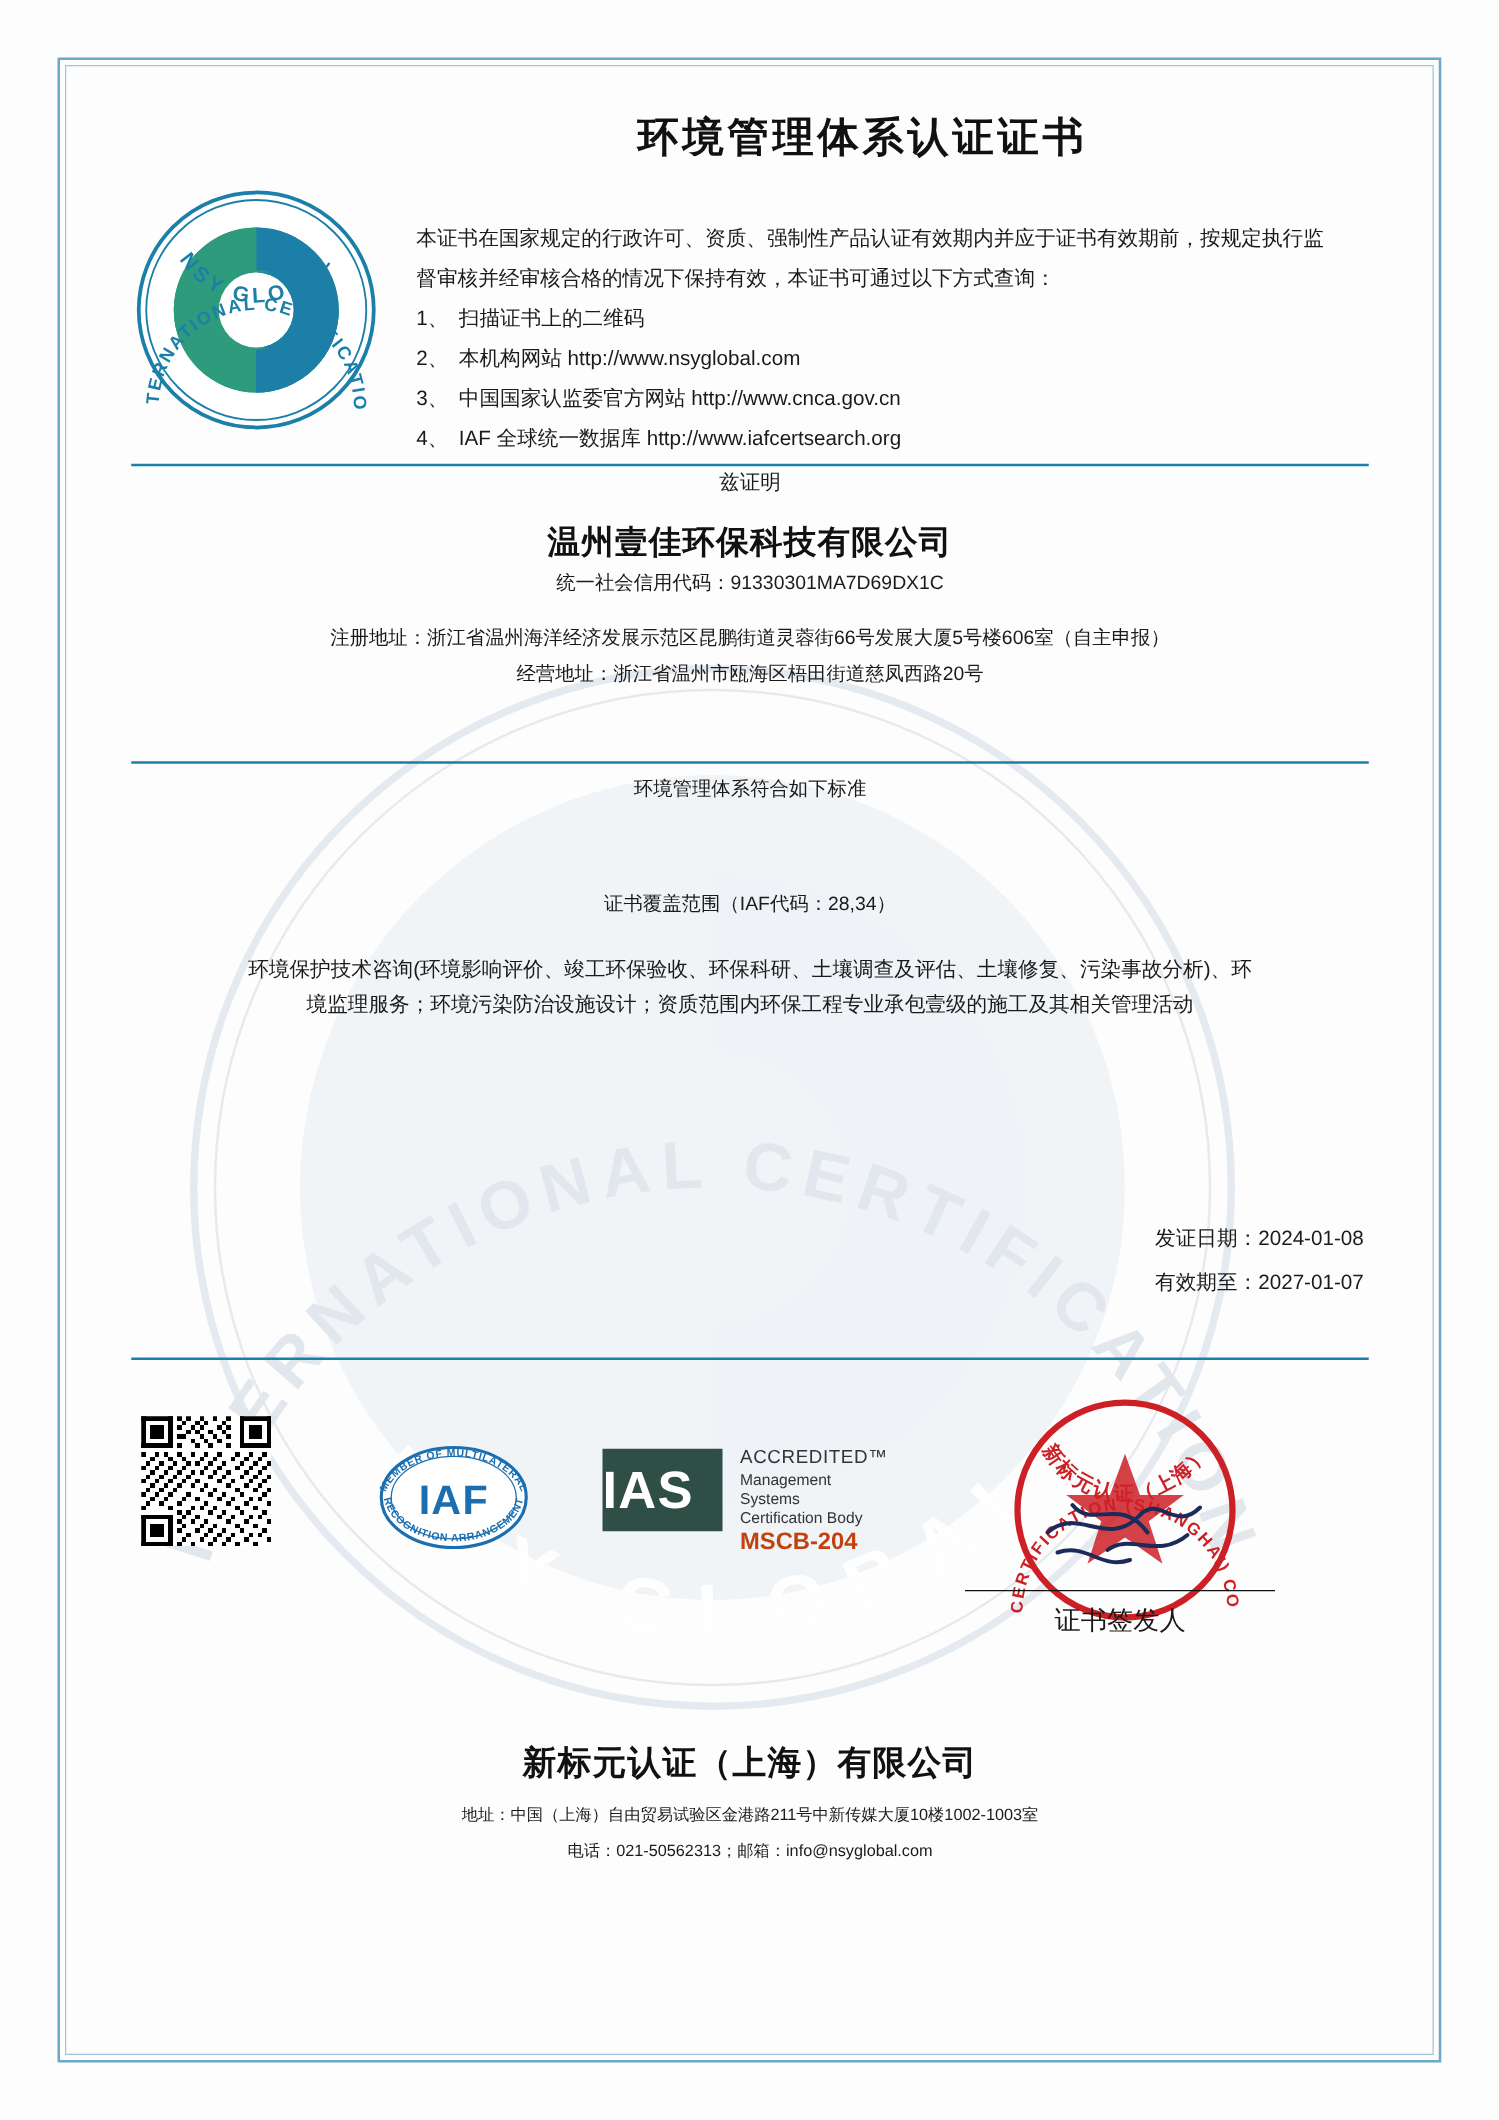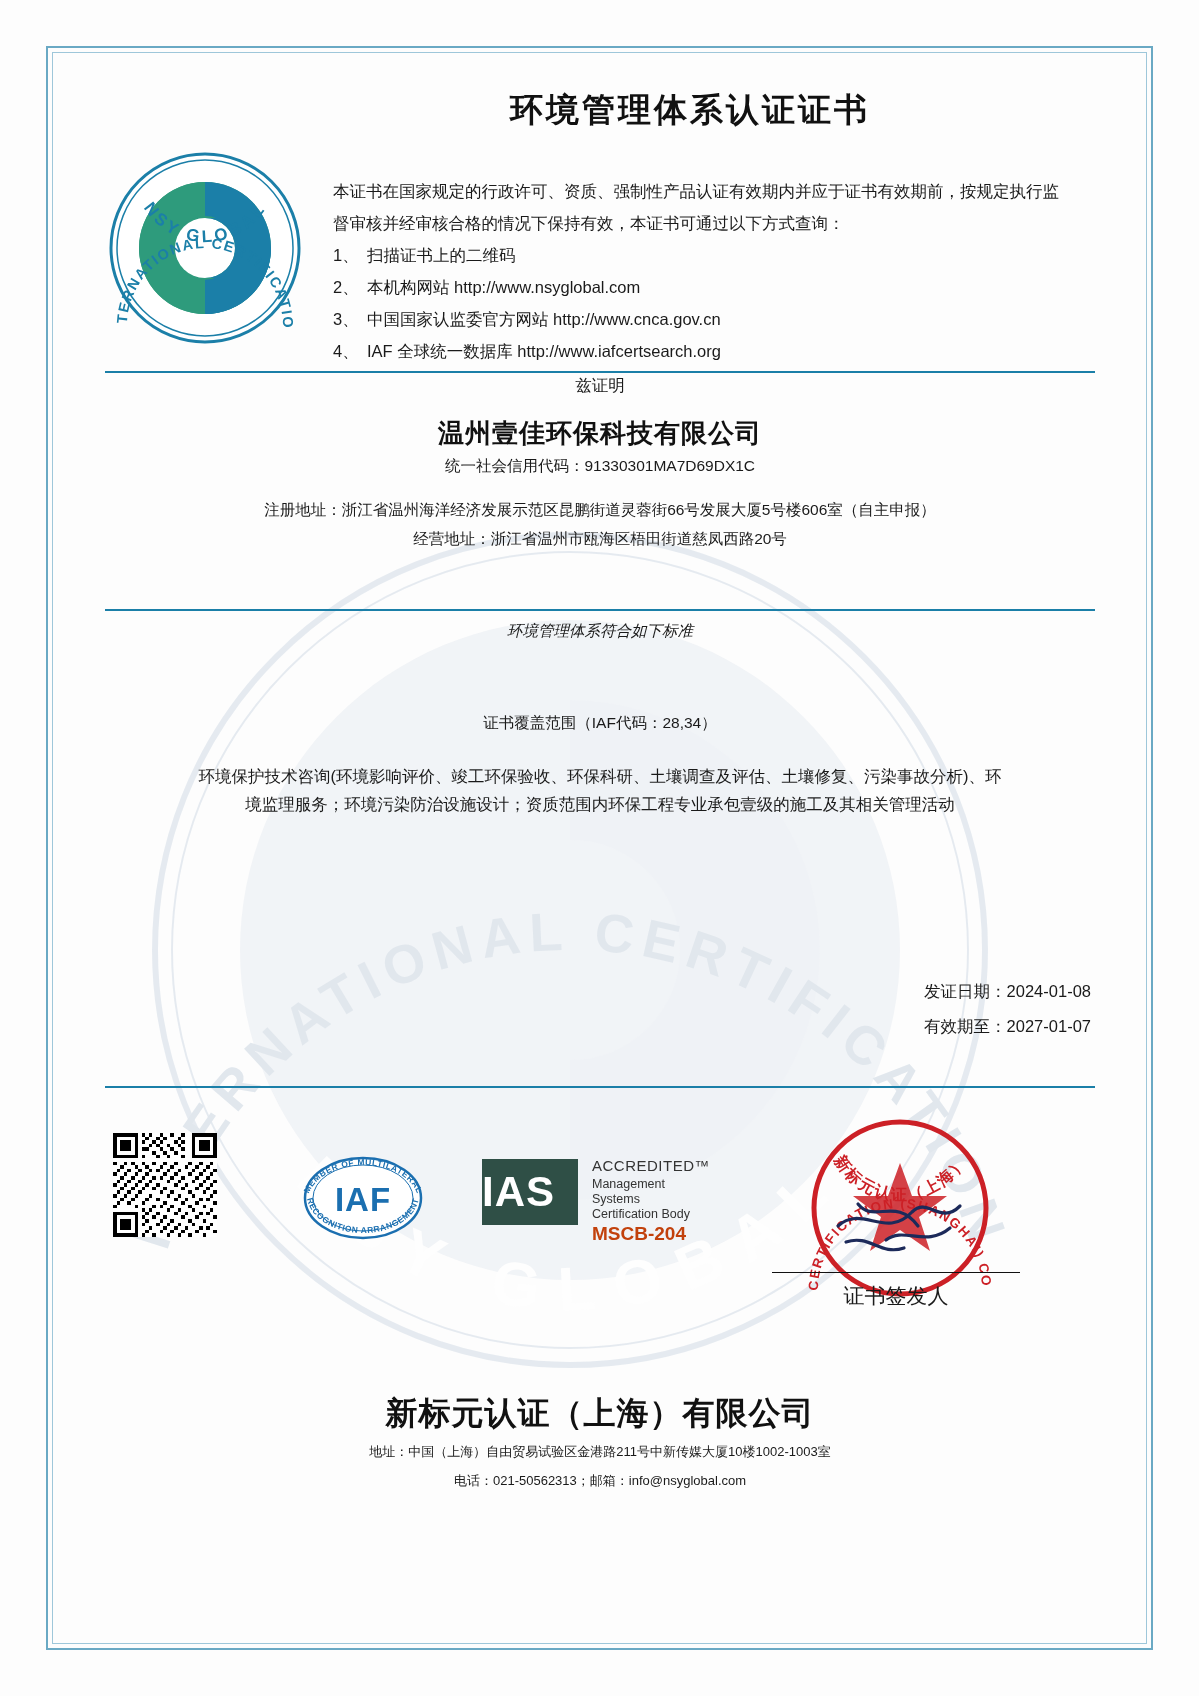--- a/index.html
+++ b/index.html
@@ -91,21 +91,21 @@
     font-size: 26px;
     font-weight: bold;
     letter-spacing: 1px;
     color: #111;
   }
   .credit-code { top: 456px; font-size: 15.5px; }
   .addr1 { top: 500px; font-size: 15.5px; }
   .addr2 { top: 529px; font-size: 15.5px; }
 
   
-  .std-label { top: 621px; font-size: 15.5px; font-style: italic; }
+  .std-label { top: 621px; font-size: 15.5px; }
   .std-code {
     top: 657px;
     font-size: 31px;
     font-weight: bold;
     letter-spacing: 1px;
     color: #111;
   }
   .scope-label { top: 713px; font-size: 15.5px; }
   .scope-text {
     position: absolute;
@@ -201,21 +201,21 @@
     text-align: center;
     font-size: 21px;
   }
 
   
   .org-name {
     position: absolute;
     left: 105px; top: 1392px;
     width: 990px;
     text-align: center;
-    font-size: 32px;
+    font-size: 27px;
     font-weight: bold;
     color: #111;
     letter-spacing: 1px;
   }
   .org-addr {
     position: absolute;
     left: 105px; top: 1437px;
     width: 990px;
     text-align: center;
     font-size: 13px;

